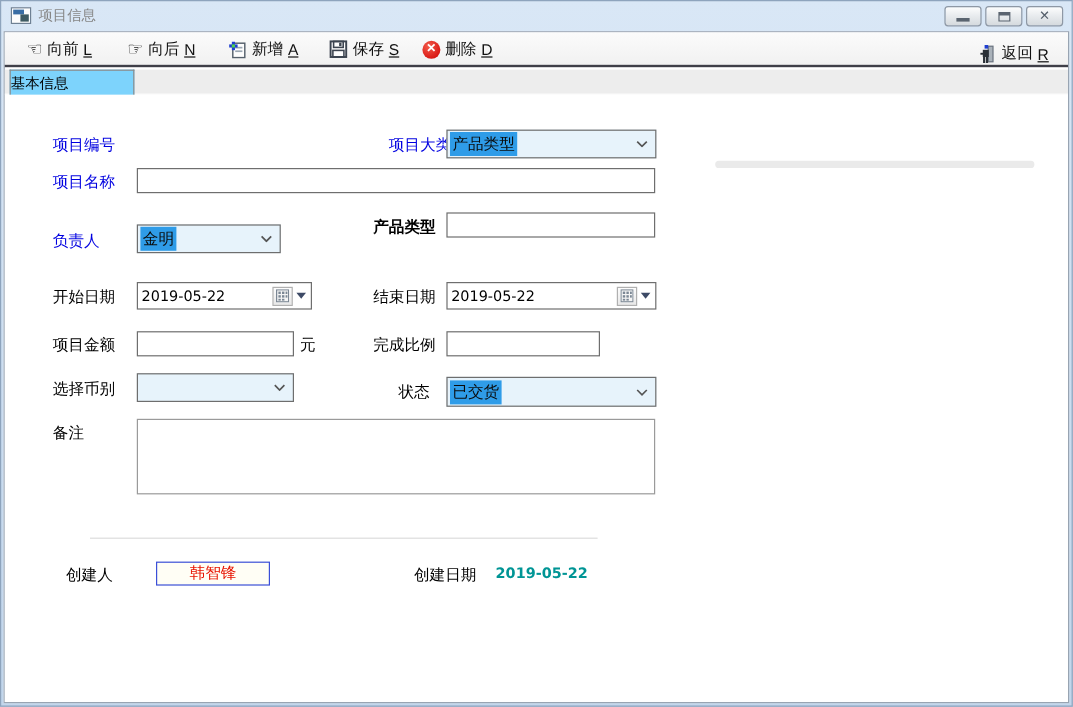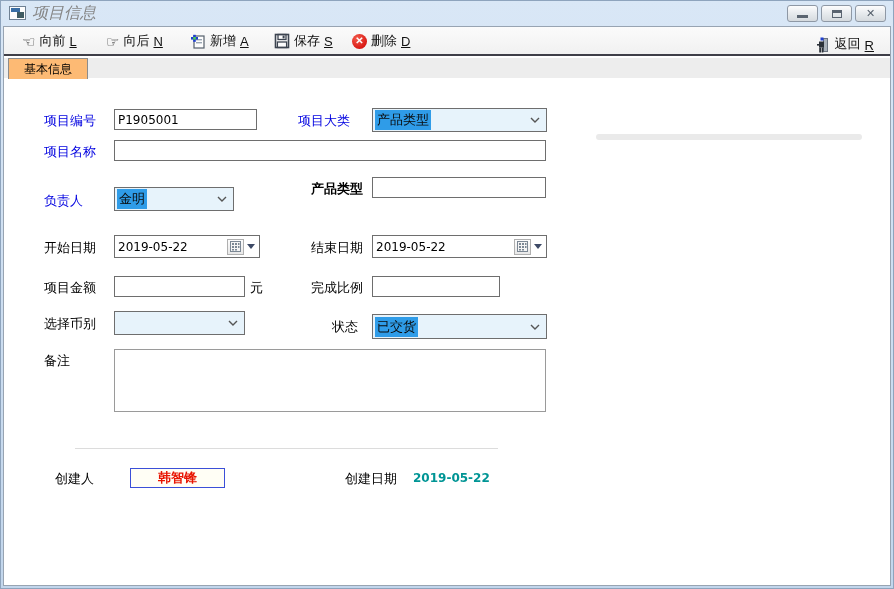--- a/index.html
+++ b/index.html
@@ -17,21 +17,21 @@
   *{box-sizing:border-box;margin:0;padding:0;}
   body{font-family:"DejaVu Sans","Liberation Sans",sans-serif;background:#9db4cc;}
   .window{position:relative;width:894px;height:589px;
     background:linear-gradient(var(--frame-top),var(--frame-bot));
     box-shadow:inset 0 0 0 1px #8ea4bd;overflow:hidden;}
   
   .titlebar{position:absolute;left:0;top:0;right:0;height:26px;display:flex;align-items:center;}
   .app-icon{width:17px;height:14px;margin:0 6px 0 9px;position:relative;background:#fdfdfd;border:1px solid #6f8194;}
   .app-icon .bar{position:absolute;left:1px;top:1px;width:9px;height:4px;background:#3a6ea5;}
   .app-icon .body{position:absolute;right:1px;bottom:1px;width:7px;height:6px;background:#3f5b63;}
-  .title-text{font-size:16px;color:var(--title-text);font-style:italic;}
+  .title-text{font-size:12px;color:var(--title-text);}
   .win-btns{position:absolute;right:8px;top:5px;display:flex;gap:3px;}
   .win-btn{width:31px;height:17px;border:1px solid #8e98a5;border-radius:3px;
     background:linear-gradient(#fdfdfd,#e9ecef 45%,#d5dade);display:flex;align-items:center;justify-content:center;
     font-size:10px;color:#4a5056;cursor:pointer;}
   .glyph-min{width:11px;height:3px;background:#5a6470;margin-top:6px;}
   .glyph-max{width:10px;height:8px;border:1px solid #5a6470;border-top:3px solid #5a6470;}
   .glyph-close{font-size:11px;font-weight:bold;color:#555f6b;line-height:1;}
   
   .client{position:absolute;left:3px;right:3px;top:26px;bottom:3px;background:#fff;border:1px solid #98a4b2;}
   .toolbar{position:absolute;left:0;right:0;top:0;height:29px;background:linear-gradient(#fbfbfb,#f1f1f1);
@@ -39,23 +39,23 @@
   .tb-btn{position:absolute;top:2px;height:24px;display:flex;align-items:center;gap:4px;
     padding:0 4px;font-size:13px;color:#111;cursor:pointer;background:transparent;border:none;}
   .tb-label{white-space:nowrap;}
   .mnem{text-decoration:underline;}
   .hand{font-size:15px;line-height:1;color:#222;}
   .icon-box{width:16px;height:16px;position:relative;display:inline-block;}
   .circle-del{width:15px;height:15px;border-radius:50%;background:radial-gradient(circle at 35% 30%,#f35a4a,#cf0000);
     color:#fff;font-size:10px;font-weight:bold;display:flex;align-items:center;justify-content:center;line-height:1;}
   
   .tabstrip{position:absolute;left:0;right:0;top:31px;height:21px;background:#ededed;border-bottom:1px solid #fff;}
-  .tab{position:absolute;left:4px;top:0;width:80px;height:21px;background:#fdba74;
+  .tab{position:absolute;left:4px;top:0;width:104px;height:21px;background:#7dd3fc;
     border:1px solid #8c8c8c;border-bottom:none;font-size:12px;color:#000;
-    display:flex;align-items:center;justify-content:center;cursor:pointer;}
+    display:flex;align-items:center;justify-content:flex-start;cursor:pointer;}
   .faint-strip{position:absolute;left:592px;top:55px;width:266px;height:6px;background:#eaeaea;border-radius:3px;}
   
   .page{position:absolute;left:0;right:0;top:52px;bottom:0;background:#fff;}
   .lbl{position:absolute;font-size:13px;color:#000;white-space:nowrap;}
   .lbl.blue{color:var(--label-blue);}
   .tinput{position:absolute;border:1px solid var(--input-border);background:#fff;font-size:12px;
     font-family:"DejaVu Sans","Liberation Sans",sans-serif;padding:2px 3px;color:#000;}
   .combo{position:absolute;border:1px solid var(--input-border);background:var(--combo-bg);
     display:flex;align-items:center;padding-left:2px;cursor:pointer;}
   .combo .sel{font-size:13px;color:#0a0a0a;background:var(--highlight);padding:1px 2px;white-space:nowrap;}
@@ -63,21 +63,21 @@
   .datebox{position:absolute;border:1px solid var(--input-border);background:#fff;display:flex;align-items:center;cursor:text;}
   .datebox .dval{font-size:12px;padding-left:3px;color:#000;flex:1;}
   .datebox .cal{width:17px;height:16px;border:1px solid #b0b0b0;background:linear-gradient(#fcfcfc,#e8e8e8);
     display:flex;align-items:center;justify-content:center;cursor:pointer;}
   .datebox .tri{width:0;height:0;border-left:4px solid transparent;border-right:4px solid transparent;
     border-top:5px solid #3d4a66;margin:0 4px 0 3px;}
   .tarea{position:absolute;border:1px solid #9a9a9a;background:#fff;resize:none;font-size:12px;
     font-family:"DejaVu Sans","Liberation Sans",sans-serif;}
   .divider{position:absolute;height:1px;background:#dcdcdc;}
   .creator-box{position:absolute;border:1px solid var(--creator-border);background:#fffef5;
-    display:flex;align-items:center;justify-content:center;font-size:13px;font-weight:bold;color:var(--creator-red);}
+    display:flex;align-items:center;justify-content:center;font-size:13px;font-weight:normal;color:var(--creator-red);}
   .date-val{position:absolute;font-size:12px;color:var(--date-teal);font-weight:bold;white-space:nowrap;}
 </style>
 </head>
 <body>
 
 <div class="window">
 
   <div class="titlebar">
     <div class="app-icon">
         <div class="bar"></div>
@@ -161,22 +161,21 @@
     <div class="tabstrip">
       <div class="tab">
         <span>基本信息</span>
       </div>
     </div>
 
     <div class="page">
       <div class="faint-strip"></div>
 
       <div class="lbl blue" style="left:40px;top:33px;">项目编号</div>
-      <input class="tinput" style="left: 110px; top: 30px; width: 143px; height: 21px;" value="P1905001">
-      <div class="lbl blue" style="left:294px;top:33px;">项目大类</div>
+      <div class="lbl blue" style="left:320px;top:33px;">项目大类</div>
       <div class="combo" style="left:368px;top:29px;width:175px;height:24px;">
         <span class="sel">产品类型</span>
         <svg class="chev" width="10" height="6" viewBox="0 0 10 6">
             <polyline points="1,1 5,5 9,1" fill="none" stroke="#555" stroke-width="1.4"></polyline>
           </svg>
       </div>
 
       <div class="lbl blue" style="left:40px;top:64px;">项目名称</div>
       <input class="tinput" style="left: 110px; top: 61px; width: 432px; height: 21px;" value="">
 

